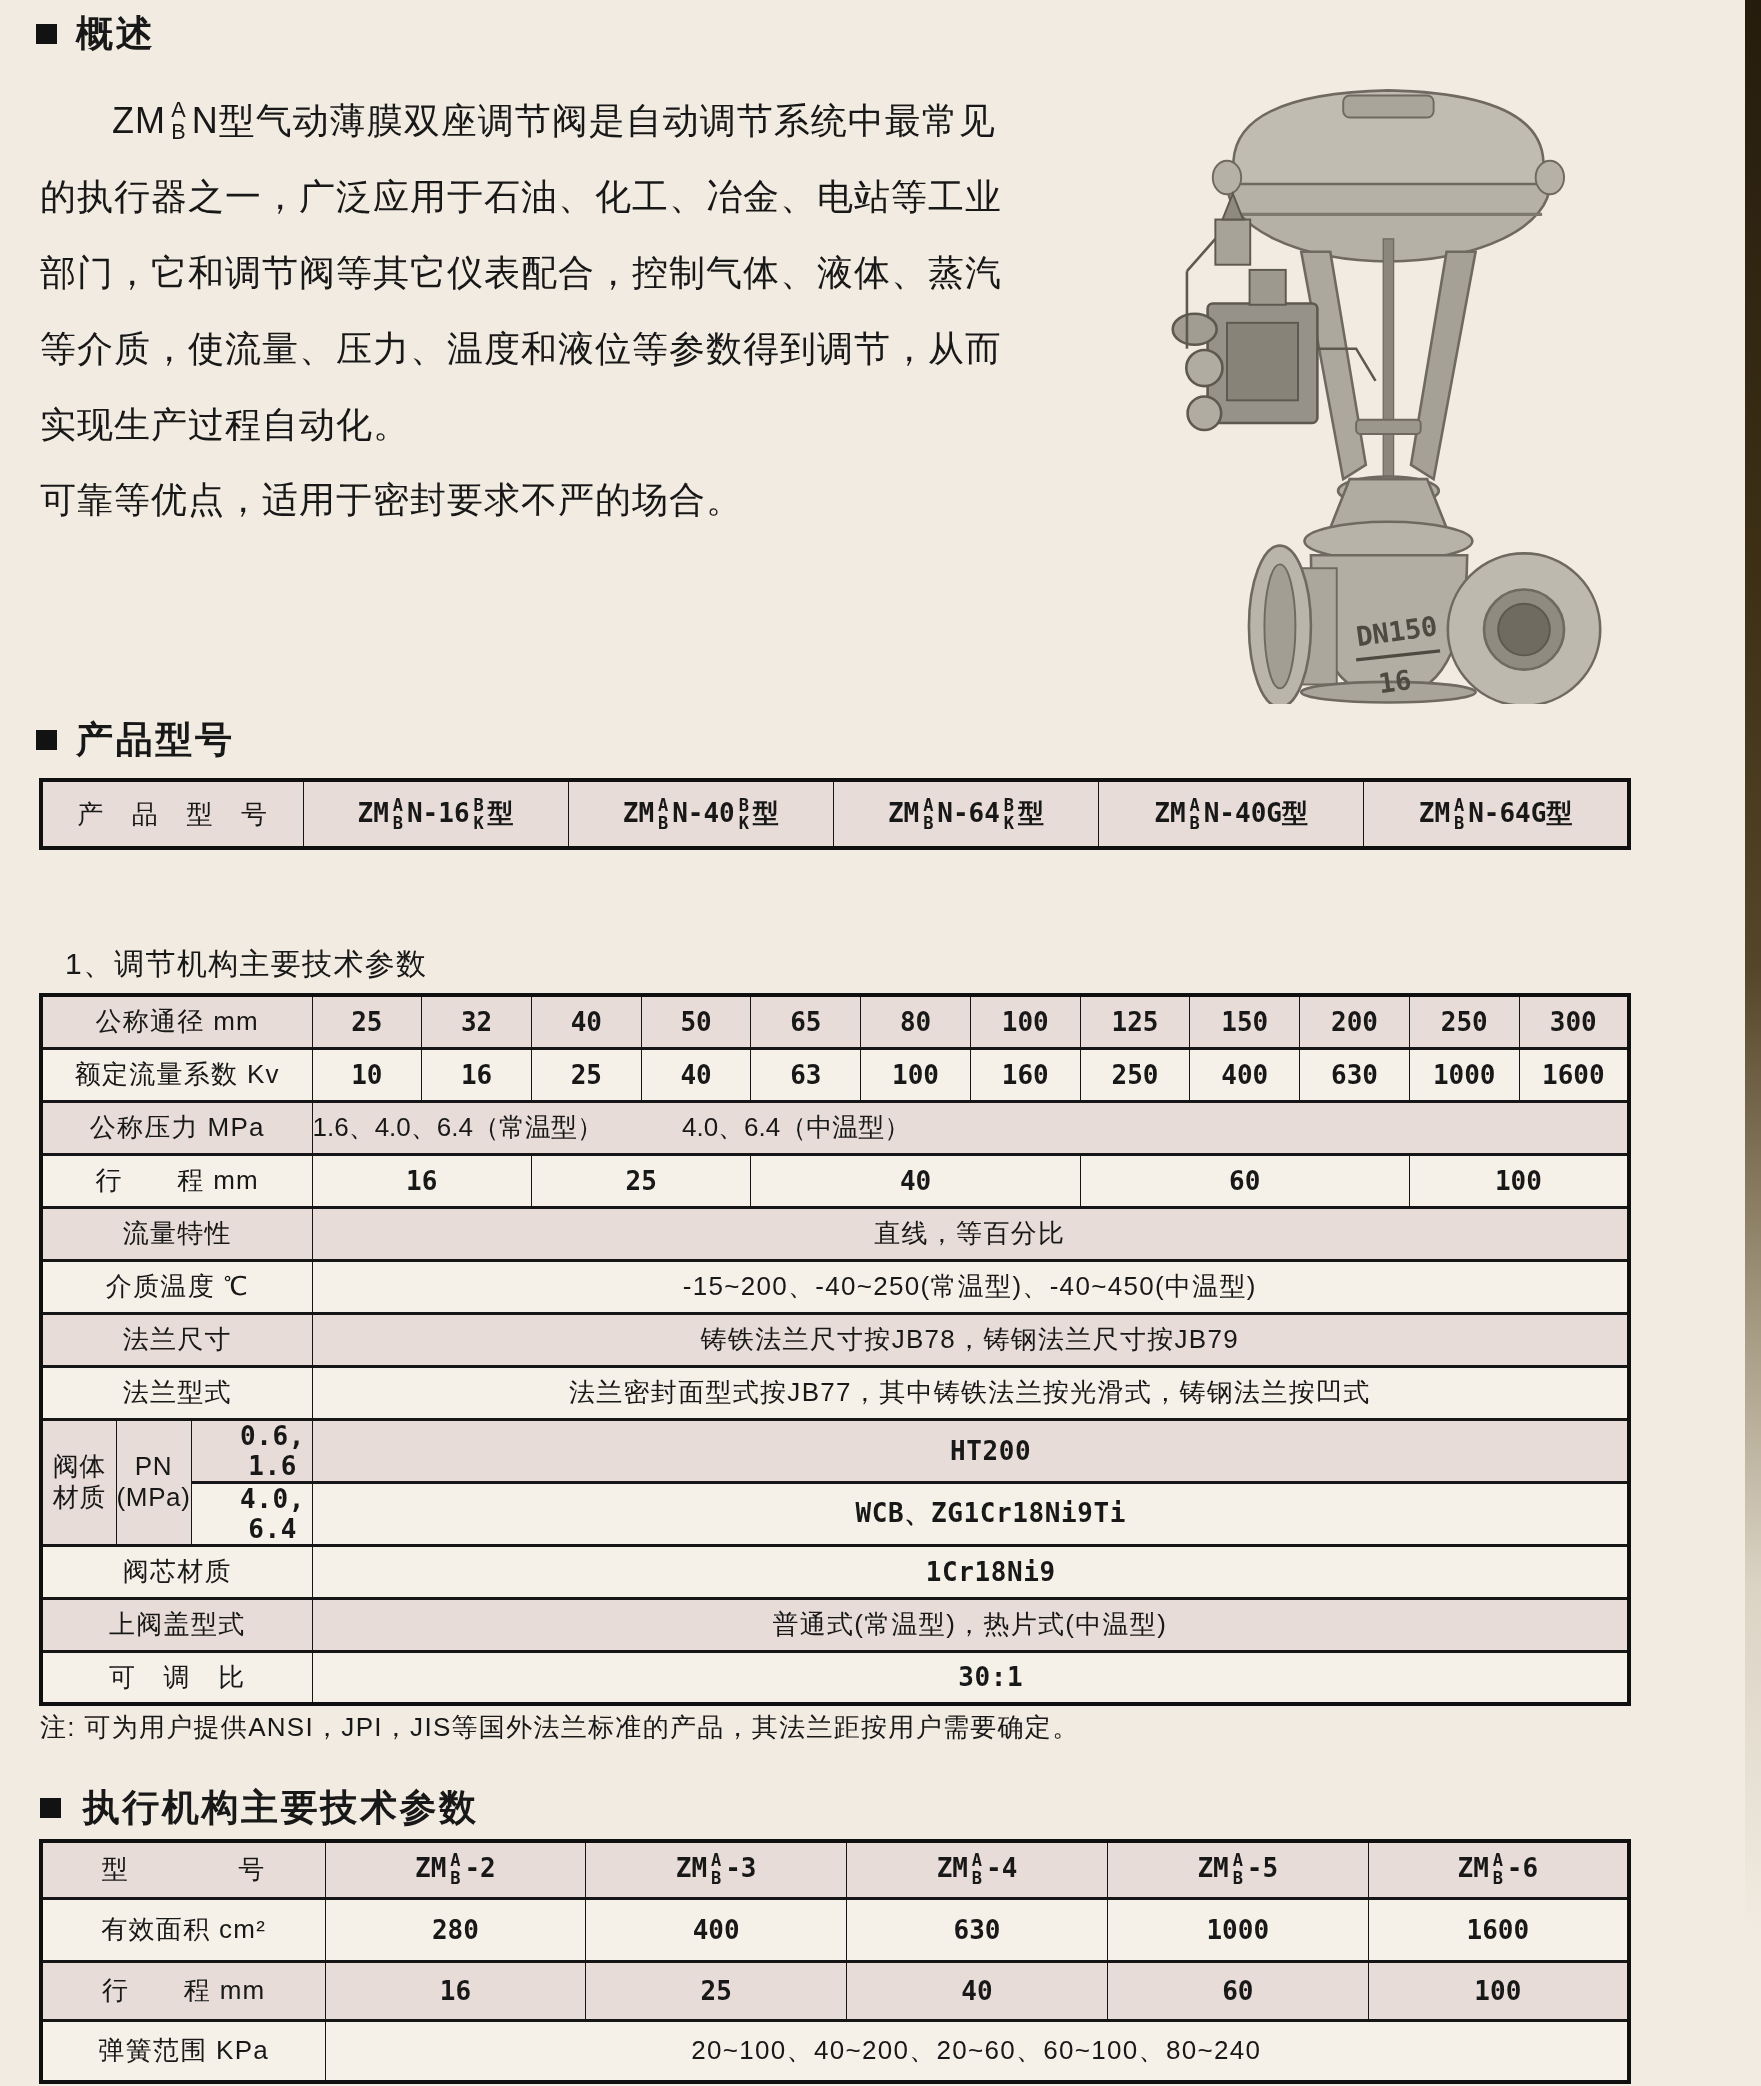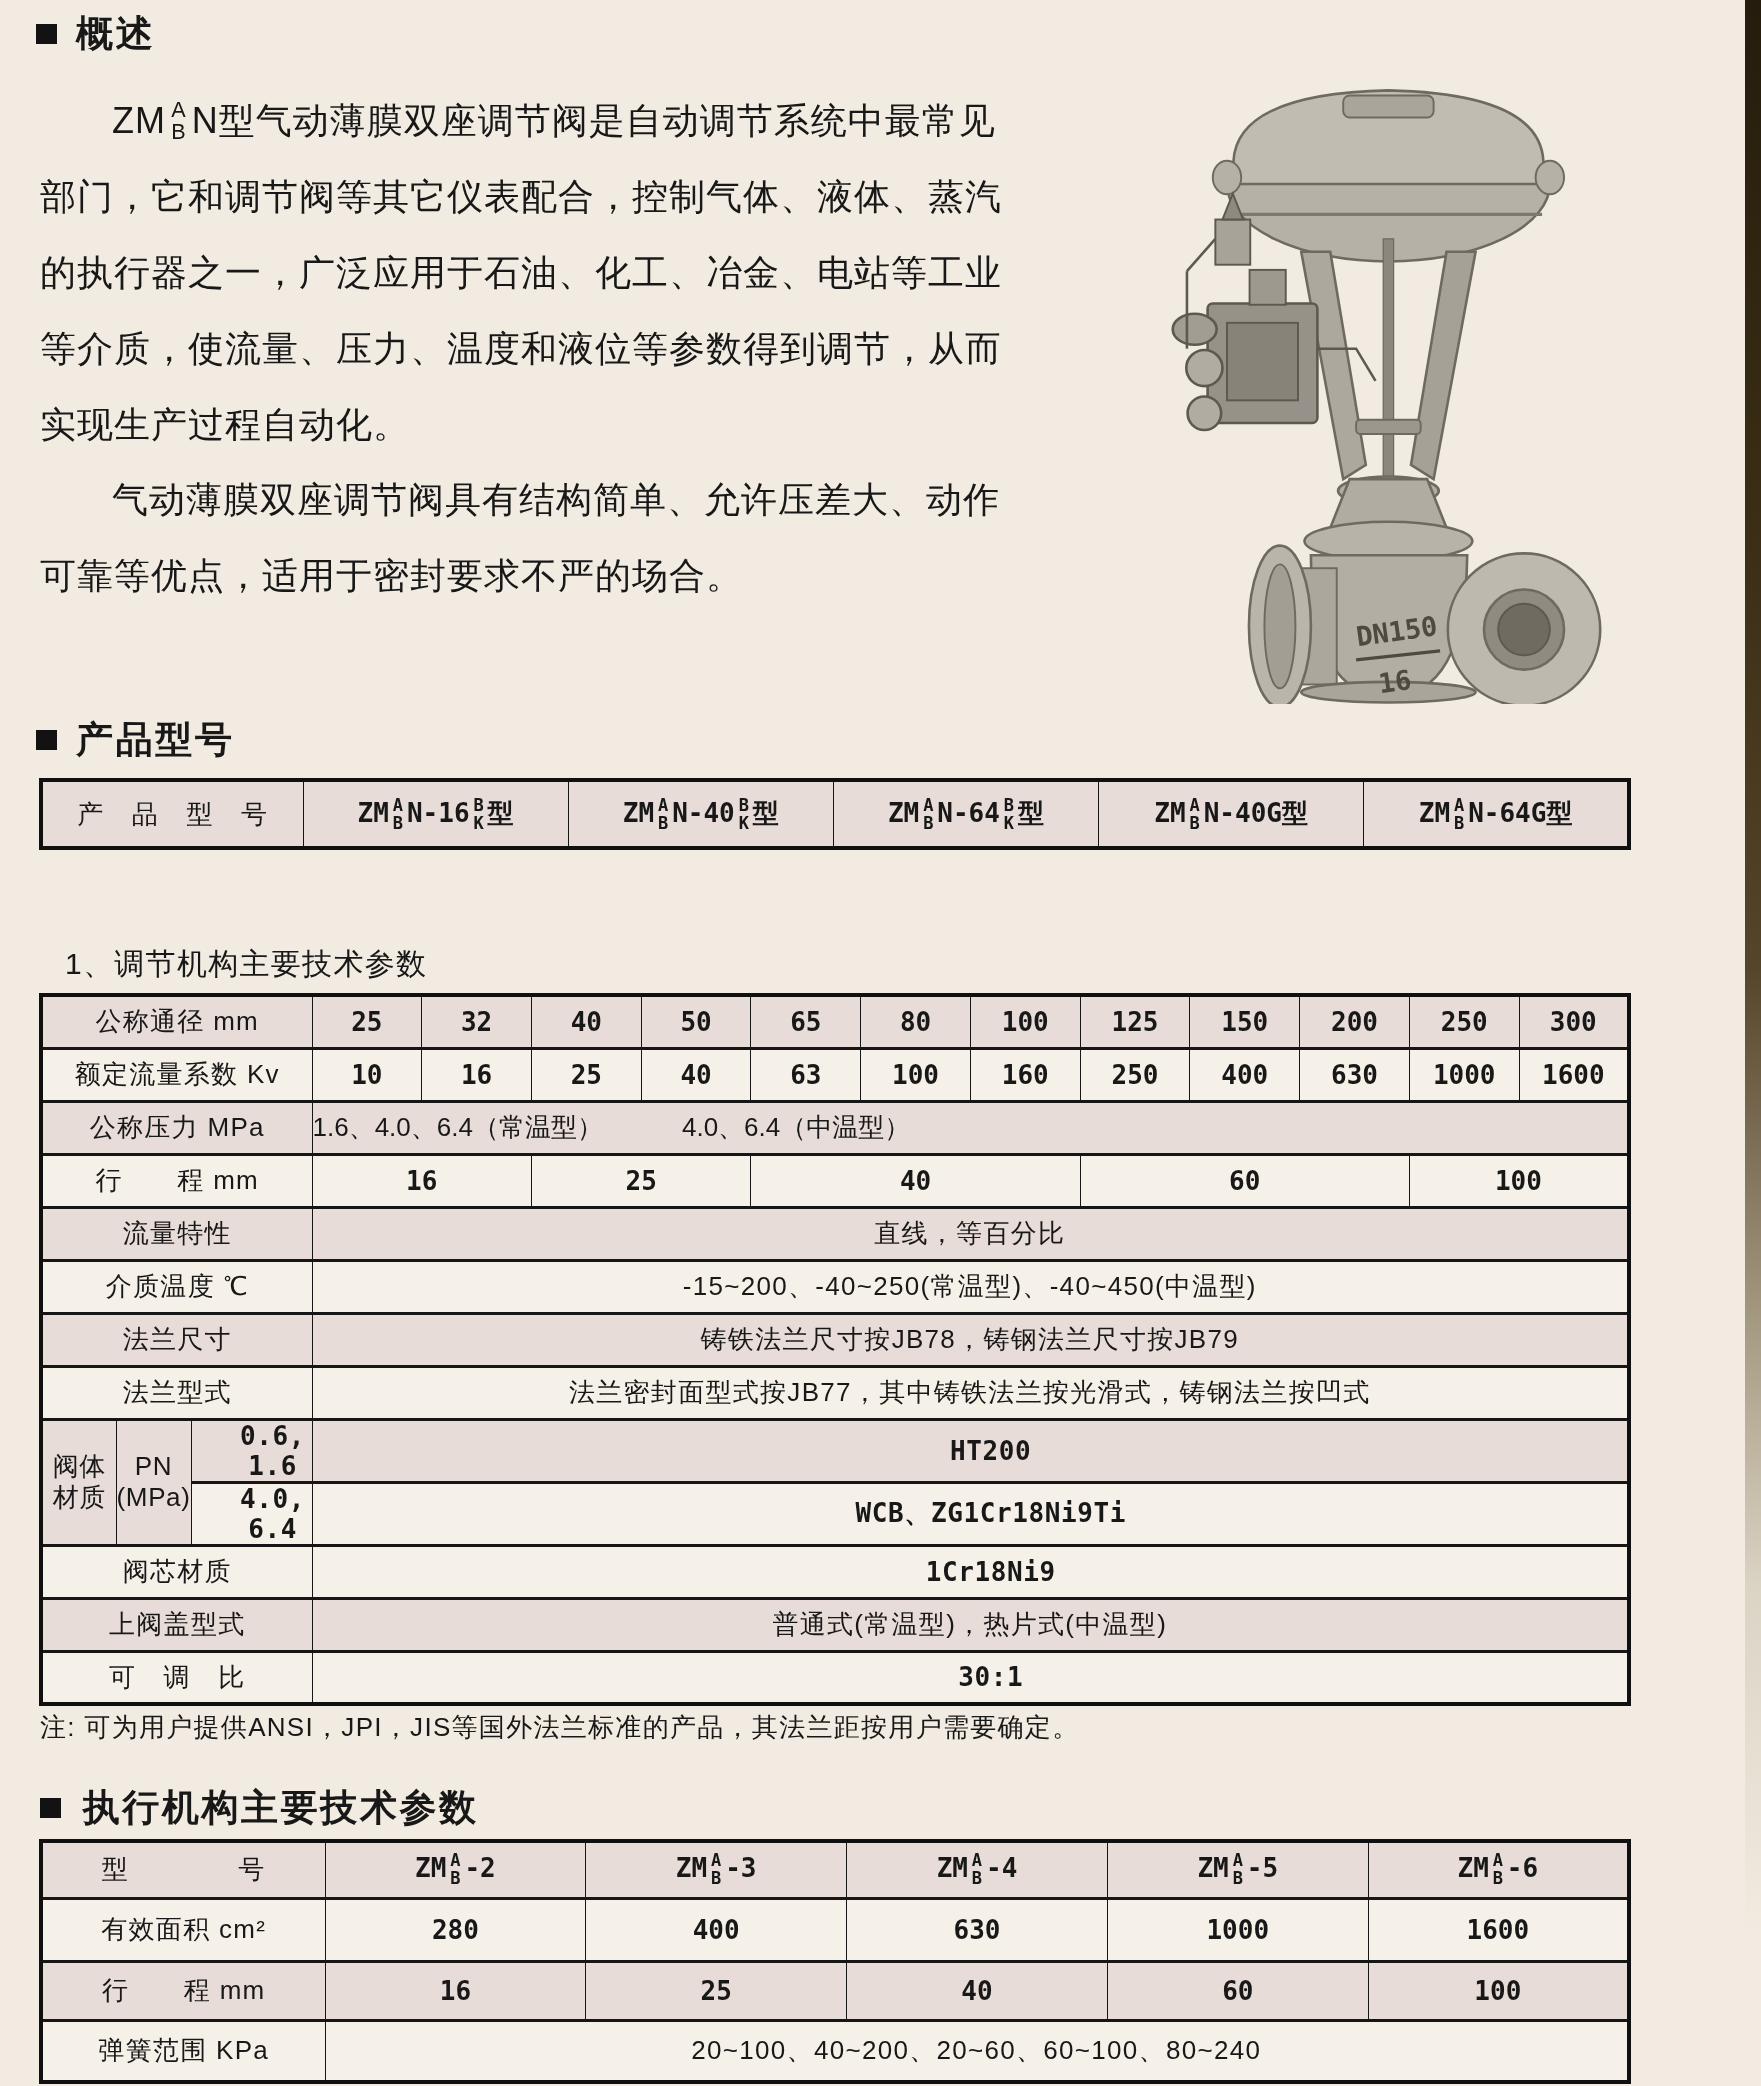--- a/index.html
+++ b/index.html
@@ -71,28 +71,27 @@
 
   <div class="para" style="left:40px; top:83px;">
     <div class="pline indent">
       <span>ZM</span>
       <span class="stack">
         <span>A</span>
         <span>B</span>
       </span>
       <span>N型气动薄膜双座调节阀是自动调节系统中最常见</span>
     </div>
+    <div class="pline">的执行器之一，广泛应用于石油、化工、冶金、电站等工业</div>
     <div class="pline">部门，它和调节阀等其它仪表配合，控制气体、液体、蒸汽</div>
-    <div class="pline">的执行器之一，广泛应用于石油、化工、冶金、电站等工业</div>
     <div class="pline">等介质，使流量、压力、温度和液位等参数得到调节，从而</div>
     <div class="pline">实现生产过程自动化。</div>
   </div>
 
   <div class="para" style="left:40px; top:462px;">
-    <div class="pline indent">气动薄膜双座调节阀具有结构简单、允许压差大、动作</div>
     <div class="pline">可靠等优点，适用于密封要求不严的场合。</div>
   </div>
 
   <div class="figure" style="left:1072px; top:45px; width:607px; height:659px;">
     <svg width="607" height="659" viewBox="0 0 940 1020">
 
       <g>
         <ellipse cx="490" cy="215" rx="250" ry="120" fill="#b5b1a6" stroke="#6e6a61" stroke-width="4"></ellipse>
         <path d="M250 180 Q255 75 490 70 Q725 75 730 180 L730 215 L250 215 Z" fill="#c0bcb1" stroke="#6e6a61" stroke-width="4"></path>
         <rect x="420" y="78" width="140" height="34" rx="10" fill="#a9a59a" stroke="#6e6a61" stroke-width="3"></rect>

